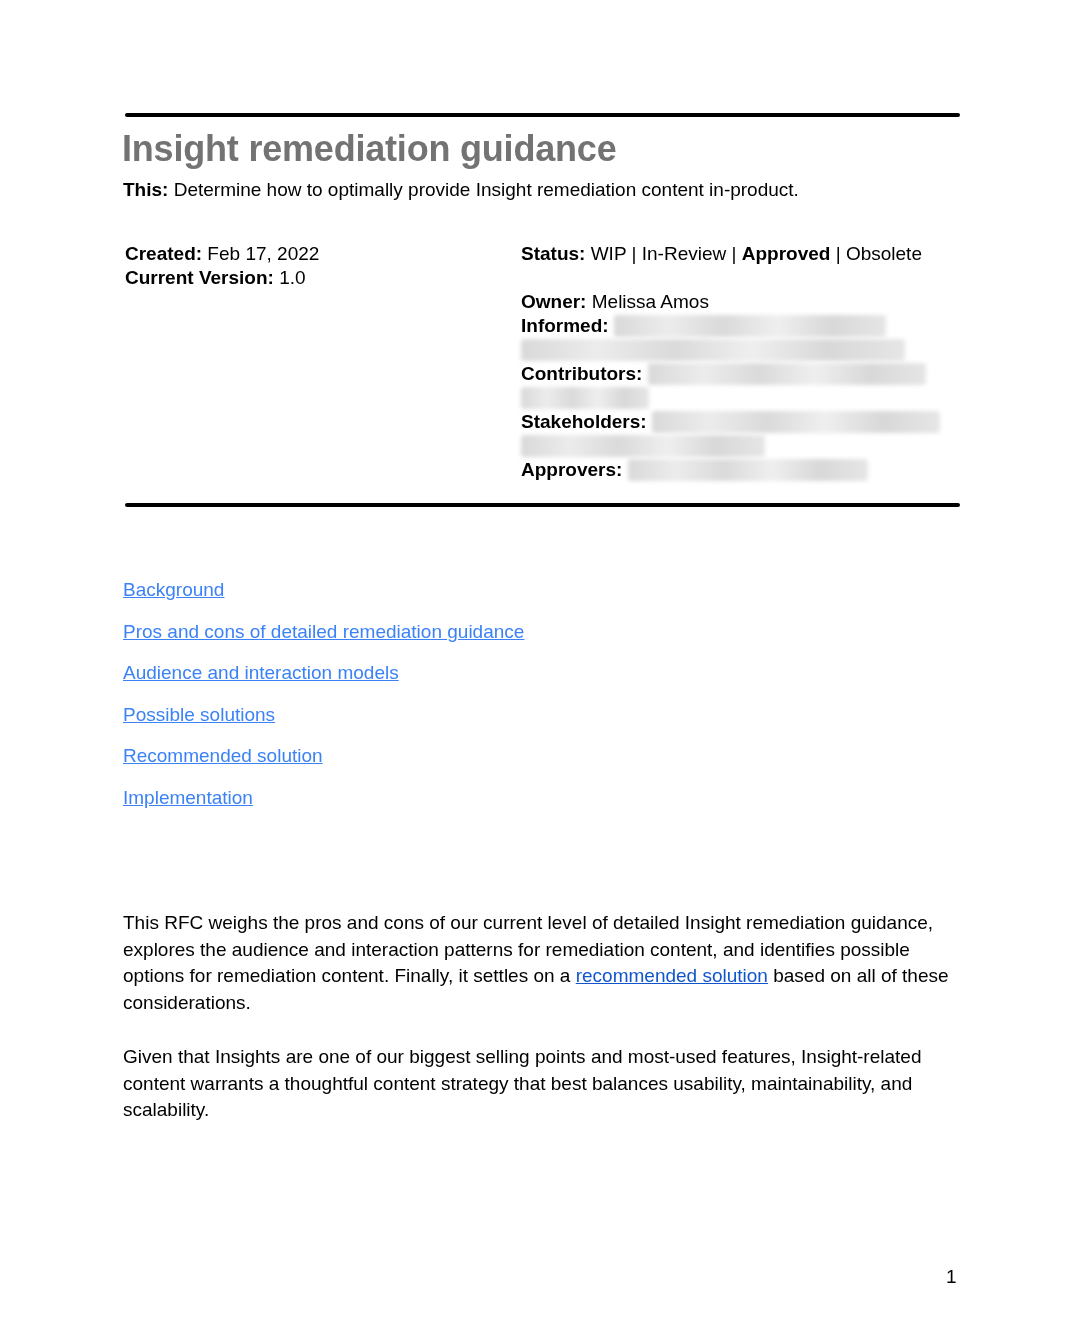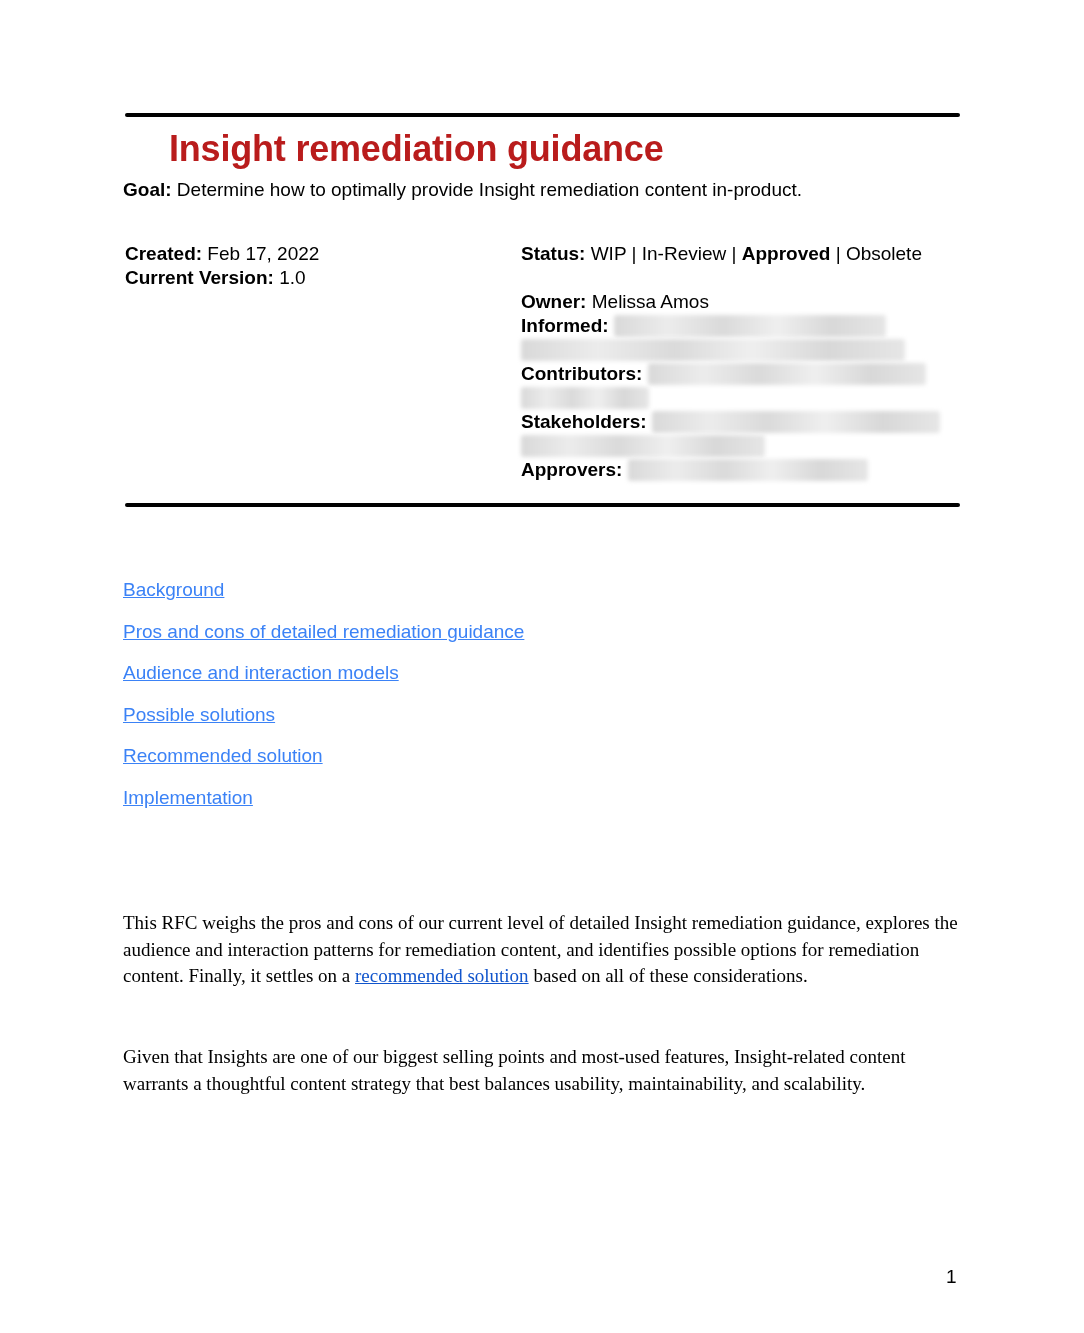--- a/index.html
+++ b/index.html
@@ -31,24 +31,23 @@
     }
     .rule.top { top: 113px; }
     .rule.bottom { top: 503px; }
 
     .title {
       position: absolute;
       left: 122px;
       top: 128px;
       font-size: 36px;
       font-weight: bold;
-      color: #b91c1c;
+      color: #737373;
       letter-spacing: -0.2px;
       white-space: nowrap;
-      margin-left: 47px;
     }
     .goal {
       position: absolute;
       left: 123px;
       top: 179px;
       font-size: 19px;
       white-space: nowrap;
     }
     .meta-left {
       position: absolute;
@@ -92,21 +91,20 @@
       line-height: 24px;
       white-space: nowrap;
       cursor: pointer;
     }
     .para {
       position: absolute;
       left: 123px;
       width: 840px;
       font-size: 19px;
       line-height: 26.7px;
-      font-family: Liberation Serif, serif;
     }
     .para.p1 { top: 910px; }
     .para.p2 { top: 1044px; }
     .para a {
       color: #1155cc;
       text-decoration: underline;
       cursor: pointer;
     }
     .page-number {
       position: absolute;
@@ -118,21 +116,21 @@
 </head>
 <body>
 
 <div class="page">
 
   <div class="rule top"></div>
 
   <div class="title">Insight remediation guidance</div>
 
   <div class="goal">
-    <span class="b">Goal:</span><span> Determine how to optimally provide Insight remediation content in-product.</span>
+    <span class="b">This:</span><span> Determine how to optimally provide Insight remediation content in-product.</span>
   </div>
 
   <div class="meta-left">
     <div class="row">
       <span class="b">Created:</span><span> Feb 17, 2022</span>
     </div>
     <div class="row">
       <span class="b">Current Version:</span><span> 1.0</span>
     </div>
   </div>

